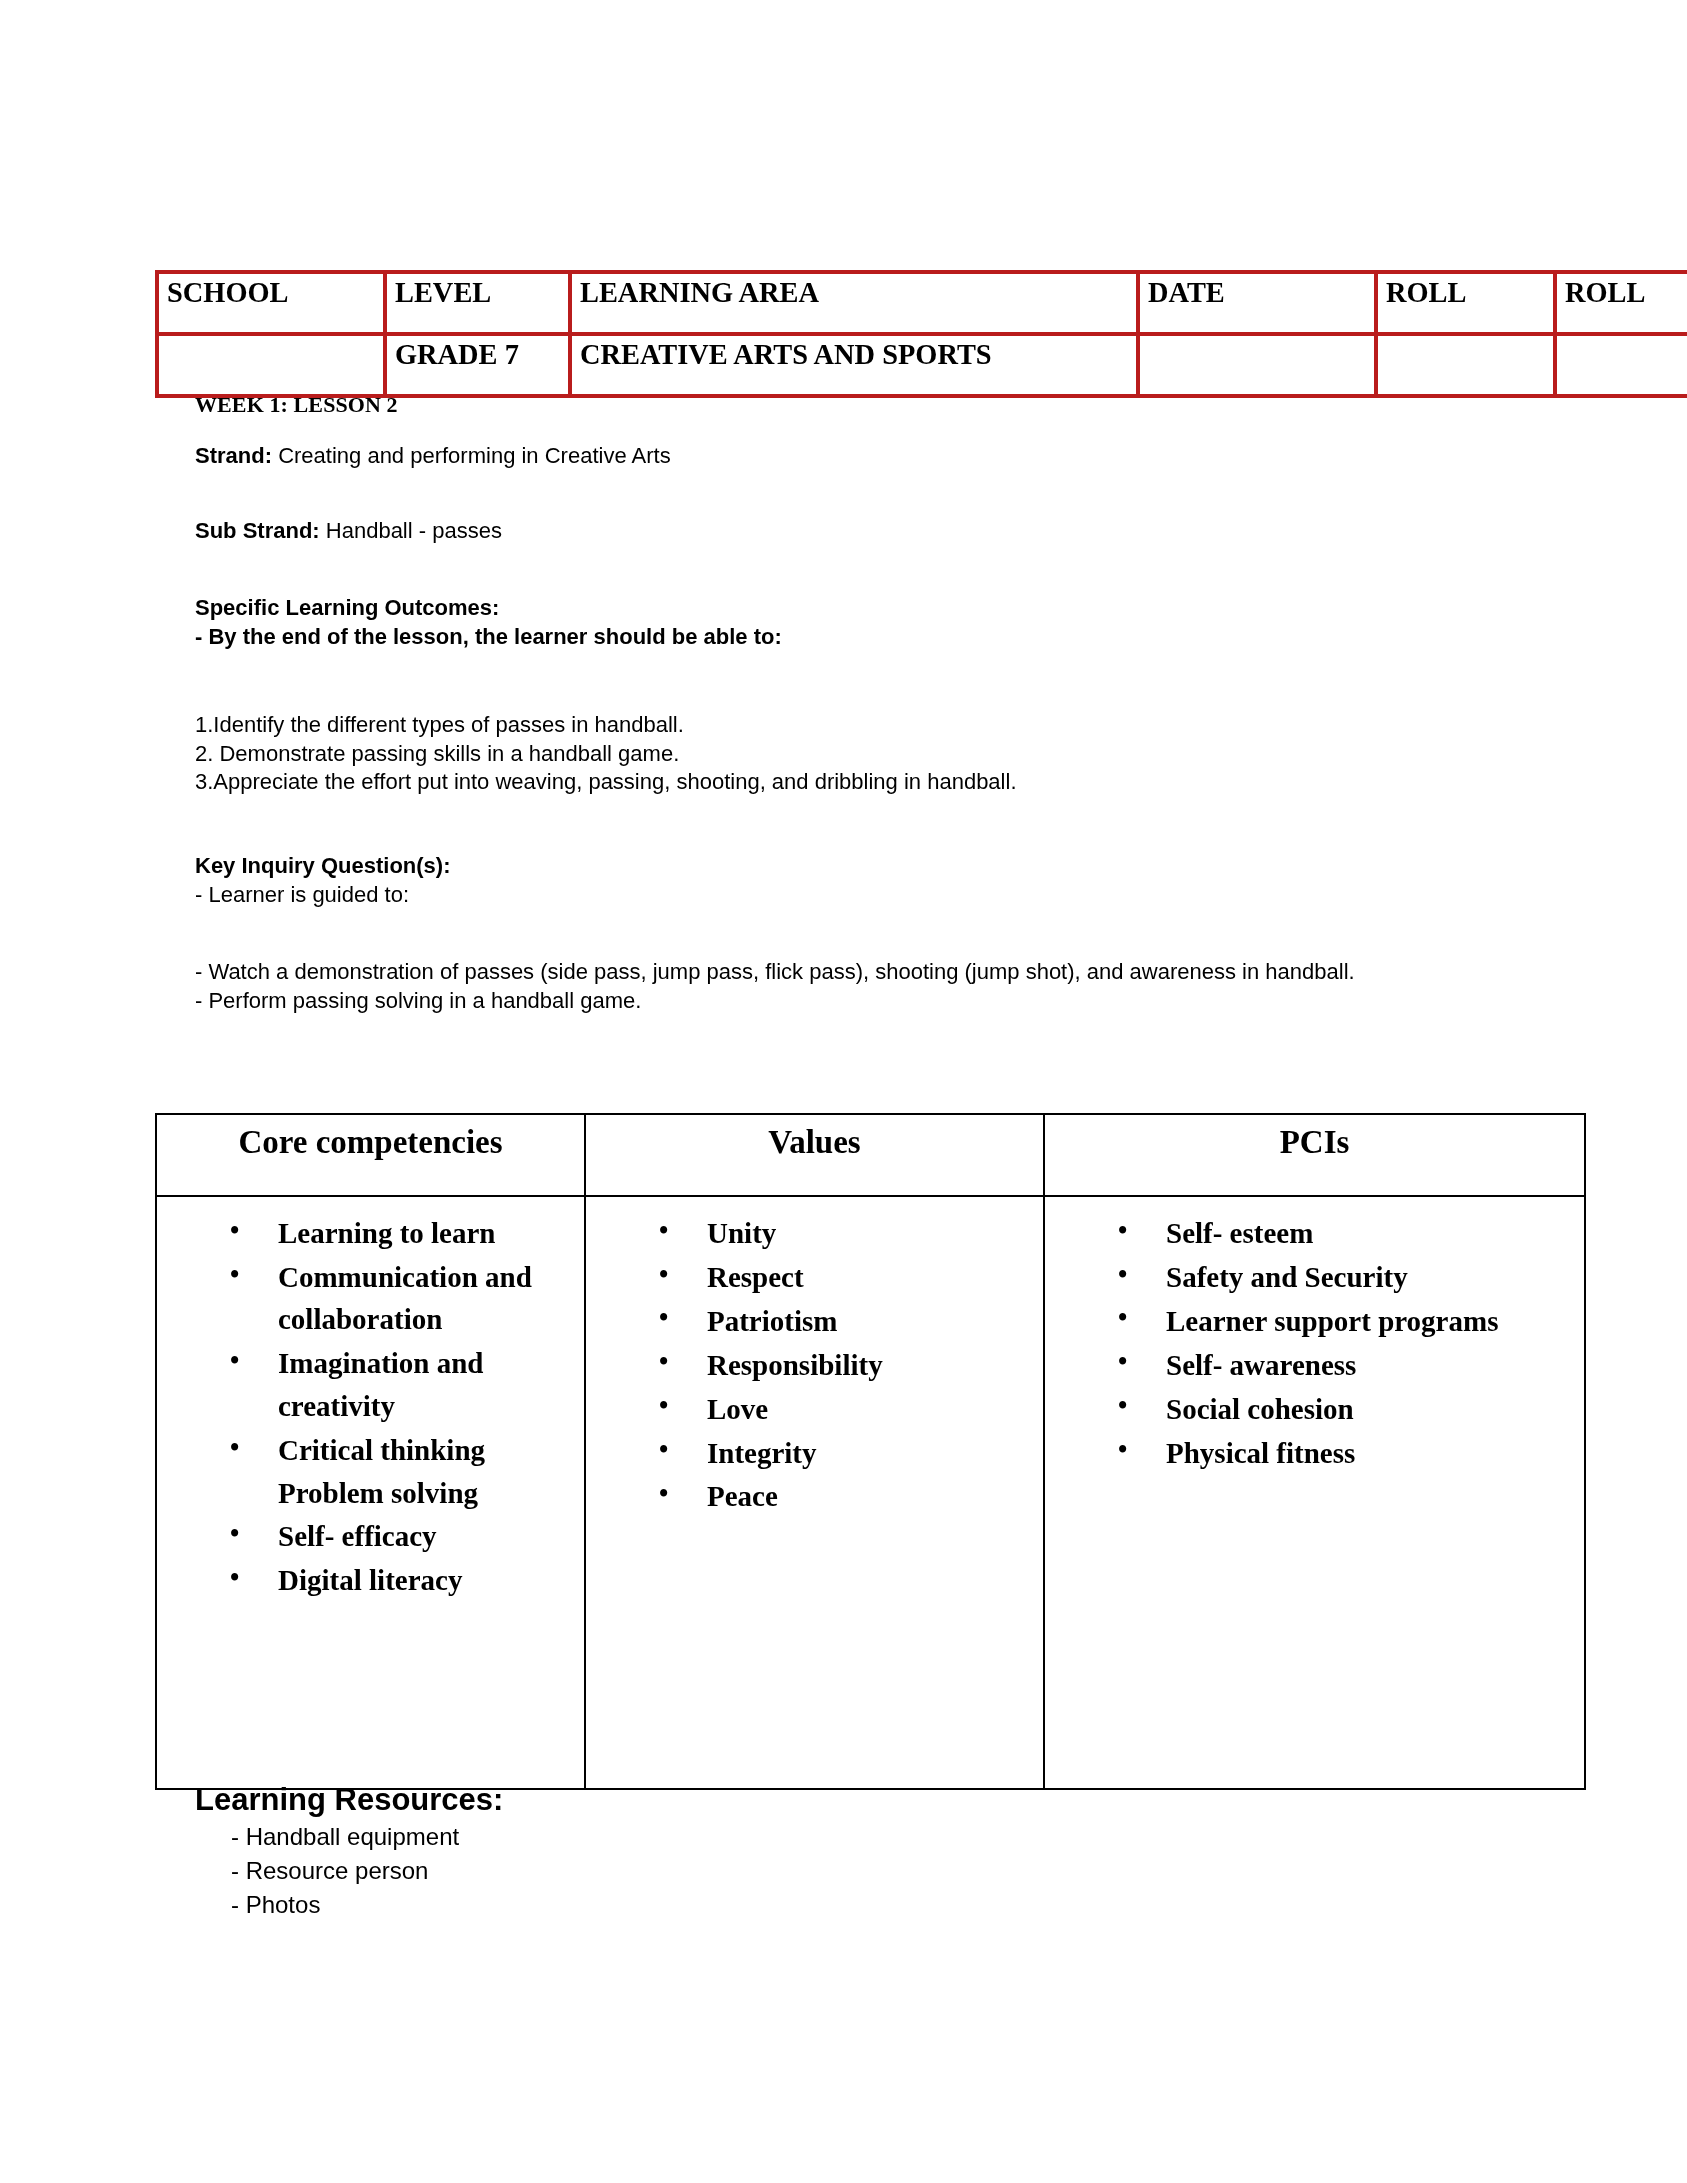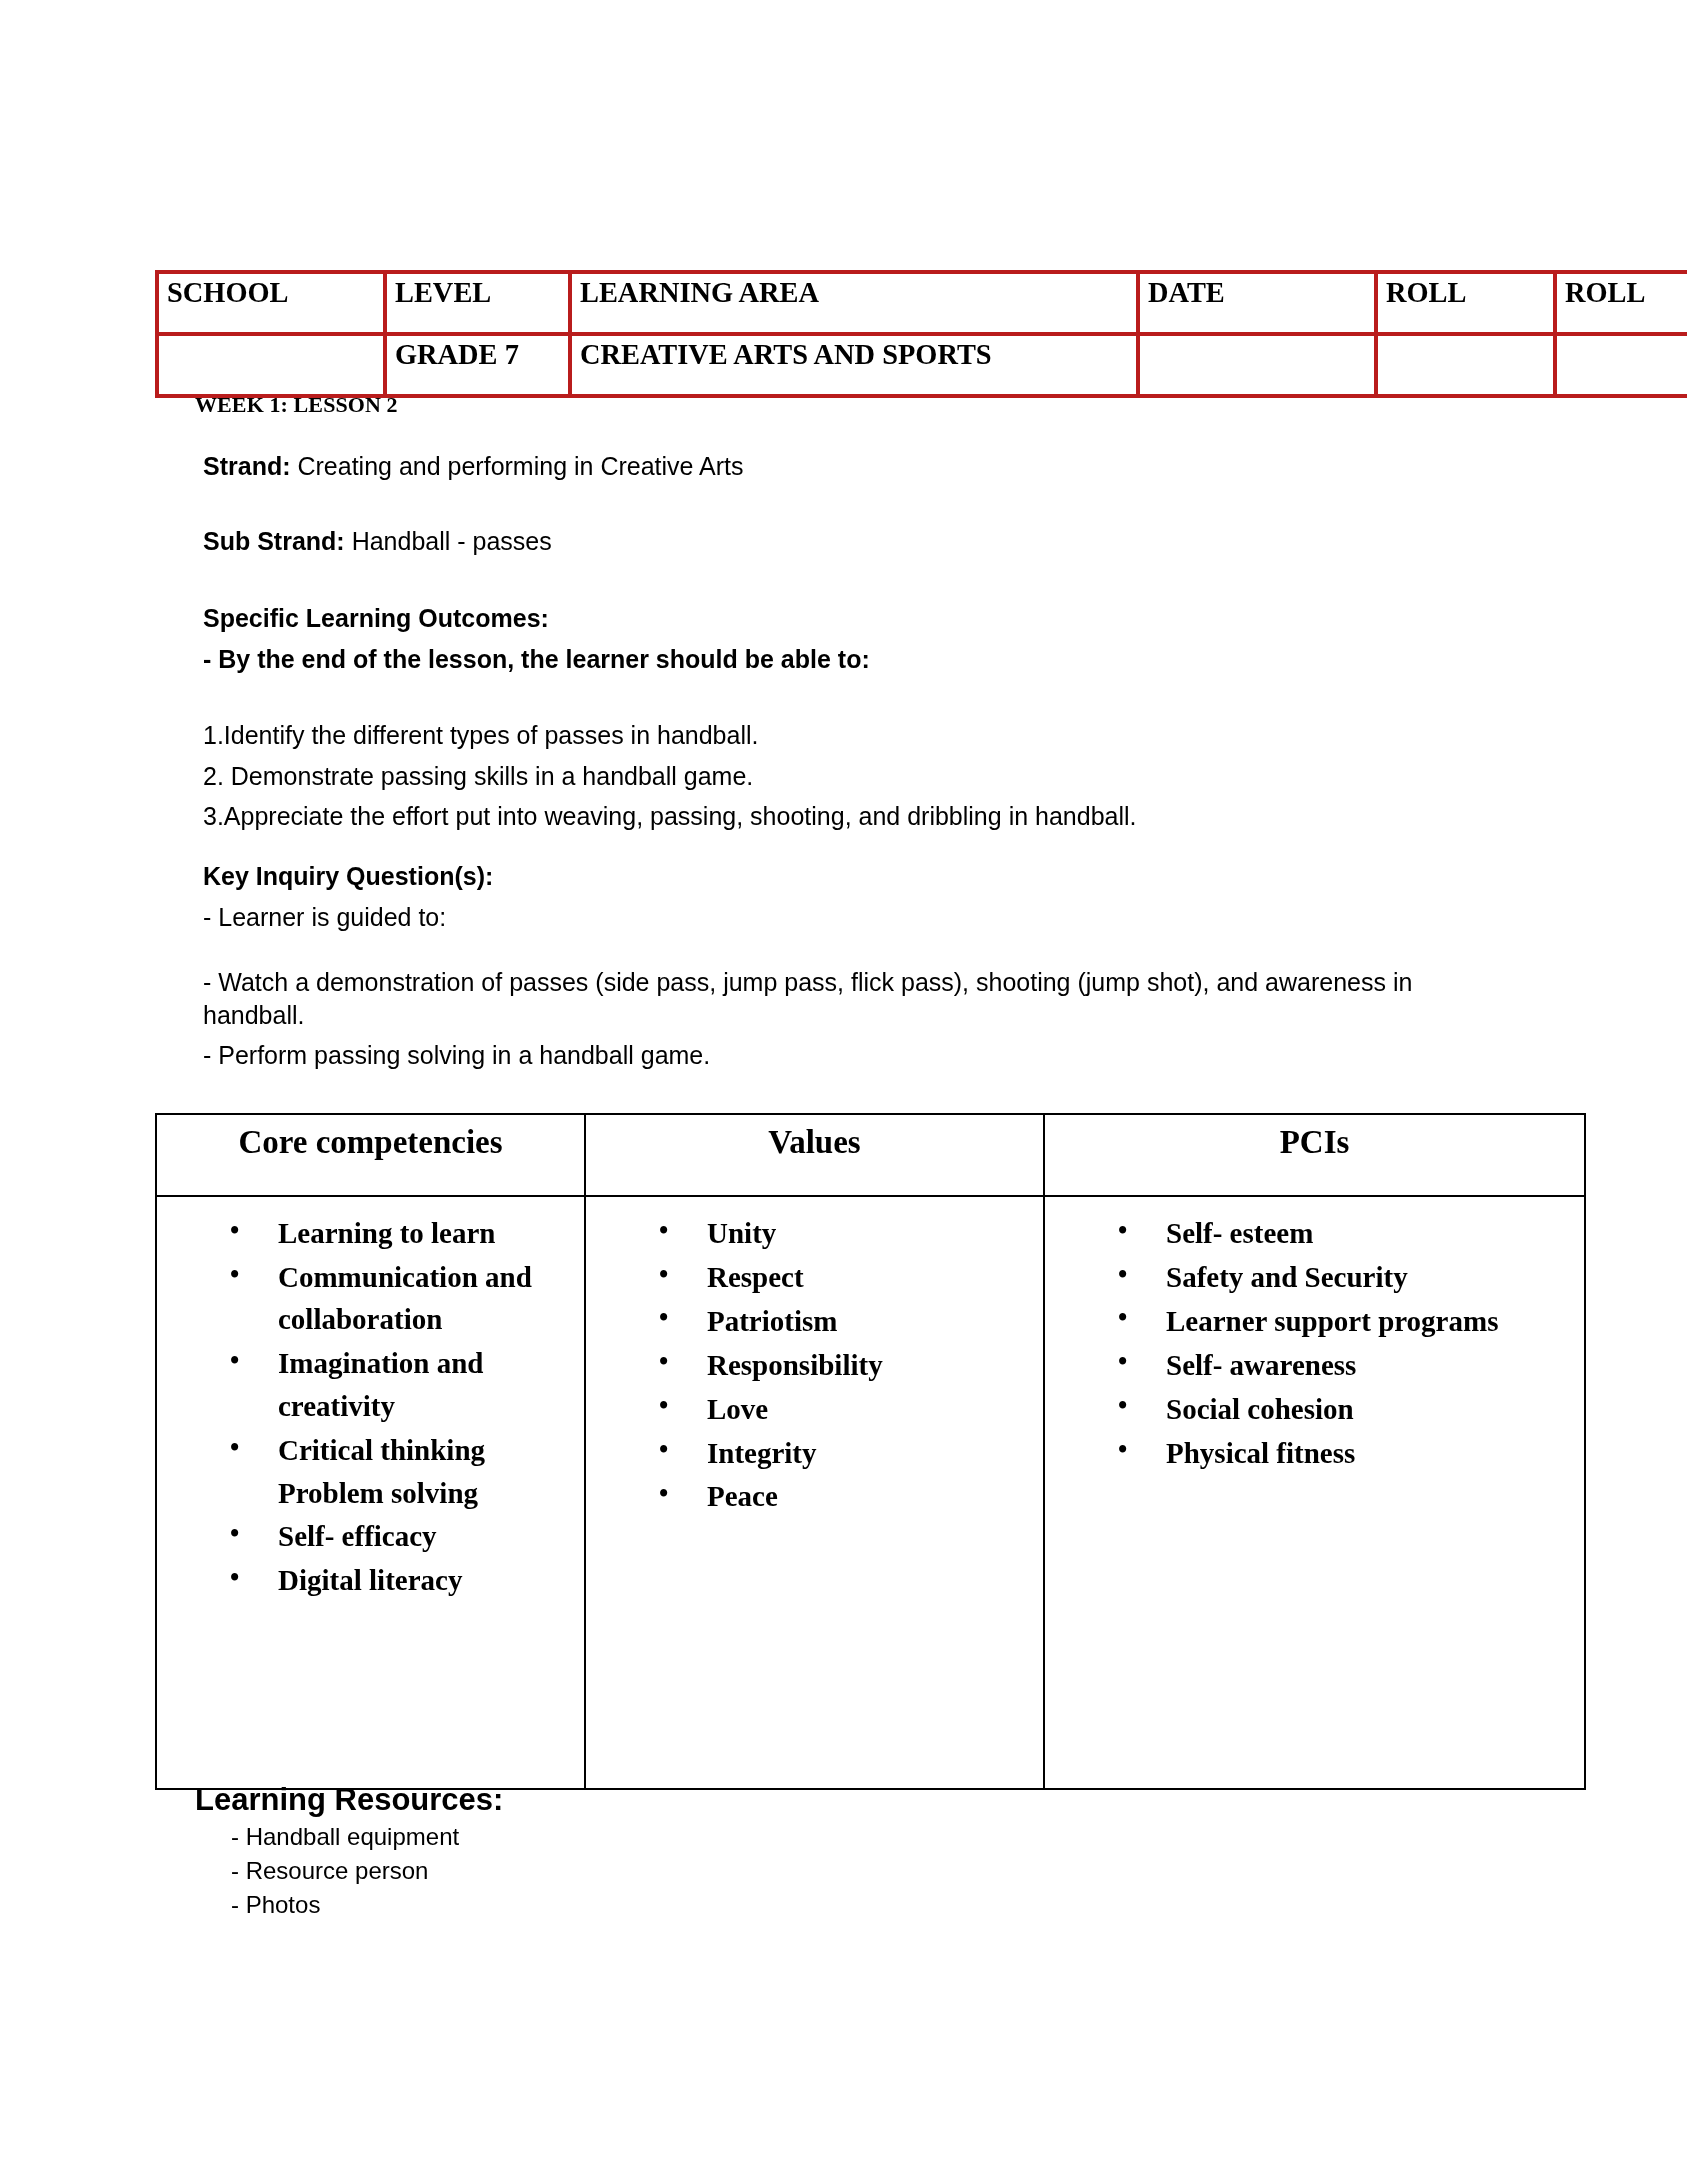--- a/index.html
+++ b/index.html
@@ -54,23 +54,23 @@
     position: absolute;
     left: 195px;
     top: 392px;
     font-family: "Liberation Serif", serif;
     font-weight: bold;
     font-size: 22px;
     letter-spacing: 0.1px;
   }
 
   .para {
-    font-size: 25px;
+    font-size: 22px;
     line-height: 1.30;
-    margin: 8px;
+    margin: 0;
     font-family: "Liberation Sans", sans-serif;
   }
   .para b, .lbl {
     font-weight: bold;
   }
 
   #strand-block   { position:absolute; left:195px; top:442px; }
   #substrand-block{ position:absolute; left:195px; top:517px; }
   #slo-block      { position:absolute; left:195px; top:594px; }
   #slo-list       { position:absolute; left:195px; top:711px; }

